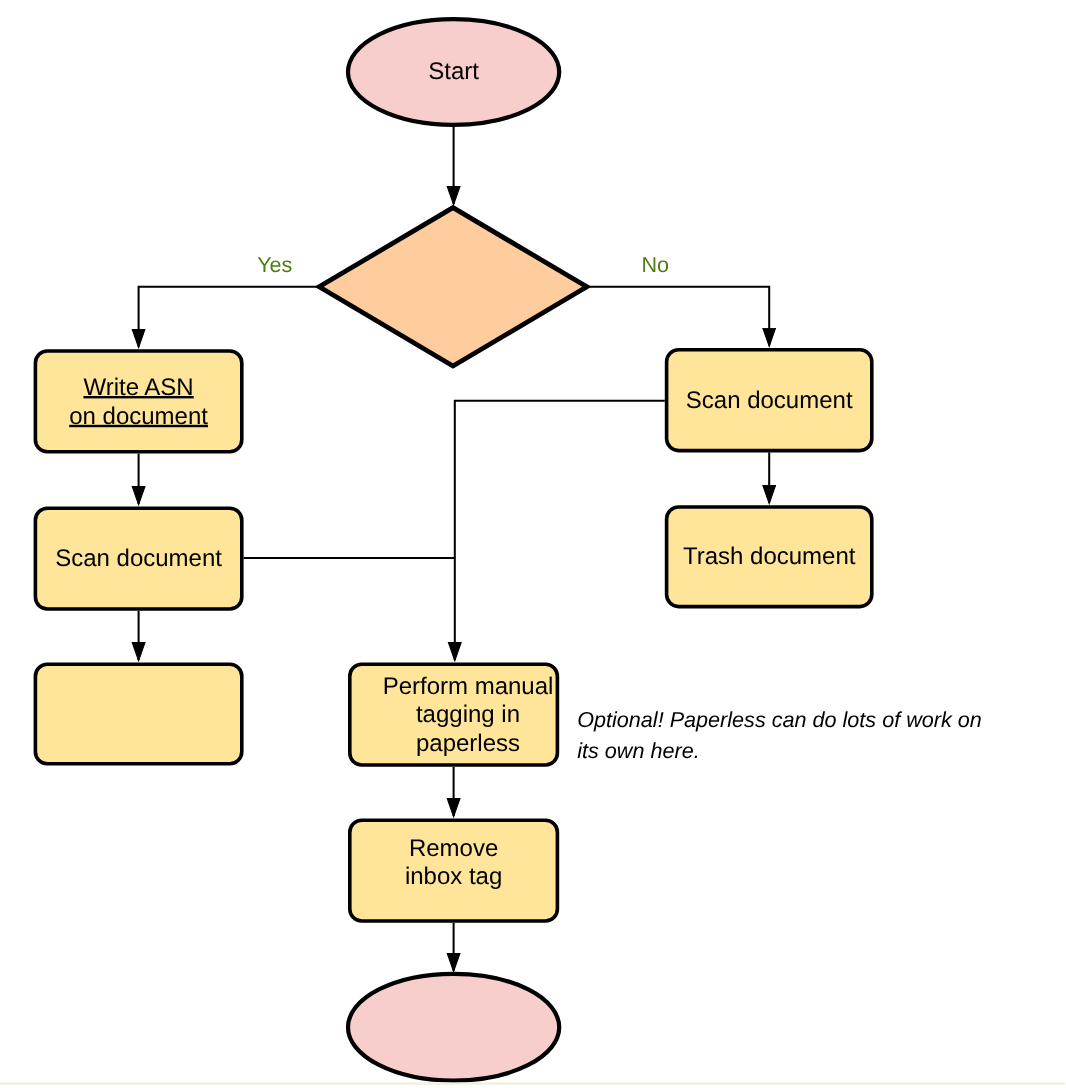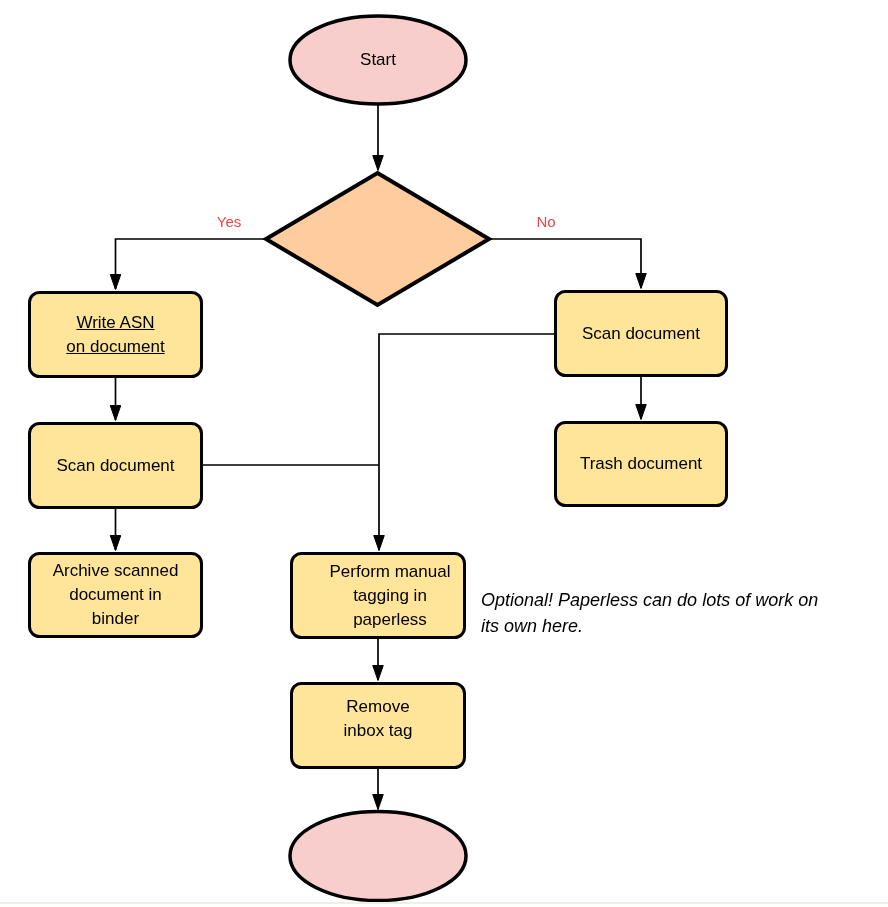--- a/index.html
+++ b/index.html
@@ -25,34 +25,34 @@
   .shape.box      { stroke-width: 3px; }
   .shape.ellipse  { stroke-width: 3.5px; }
   .shape.diamond  { stroke-width: 4px; }
 
   .node-label {
     position: absolute;
     display: flex;
     align-items: center;
     justify-content: center;
     text-align: center;
-    font-size: 17px;
+    font-size: 20px;
     line-height: 24px;
     color: #000000;
     white-space: pre-line;
     pointer-events: none;
   }
 
   .edge-label {
     position: absolute;
     display: flex;
     align-items: center;
     justify-content: center;
-    font-size: 15px;
-    color: #ef4444;
+    font-size: 18px;
+    color: #4d7c0f;
     pointer-events: none;
   }
 
   .side-note {
     position: absolute;
     left: 481px;
     top: 588px;
     width: 410px;
     font-size: 18px;
     font-style: italic;
@@ -115,23 +115,20 @@
   </svg>
 
   <div class="node-label" style="left:290px; top:16px; width:176px; height:88px;">Start</div>
 
 
   <div class="node-label" style="left:28px; top:291px; width:175px; height:87px;text-decoration:underline;">Write ASN
 on document</div>
 
   <div class="node-label" style="left:28px; top:422px; width:175px; height:87px;">Scan document</div>
 
-  <div class="node-label" style="left:28px; top:552px; width:175px; height:86px;">Archive scanned
-document in
-binder</div>
 
   <div class="node-label" style="left:554px; top:290px; width:174px; height:87px;">Scan document</div>
 
   <div class="node-label" style="left:554px; top:421px; width:174px; height:86px;">Trash document</div>
 
   <div class="node-label" style="left:290px; top:552px; width:176px; height:87px;margin-left:12px;">Perform manual
 tagging in
 paperless</div>
 
   <div class="node-label" style="left:290px; top:682px; width:176px; height:73px;">Remove

